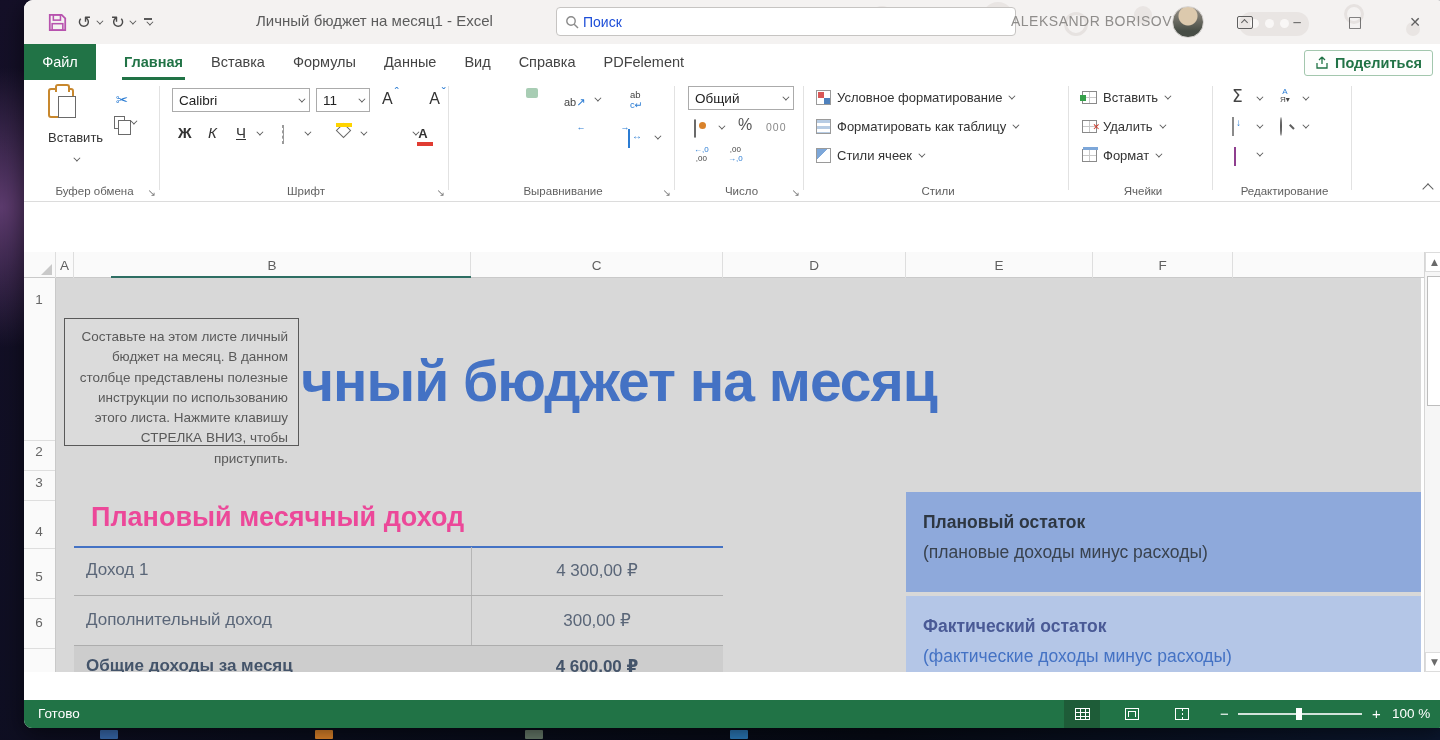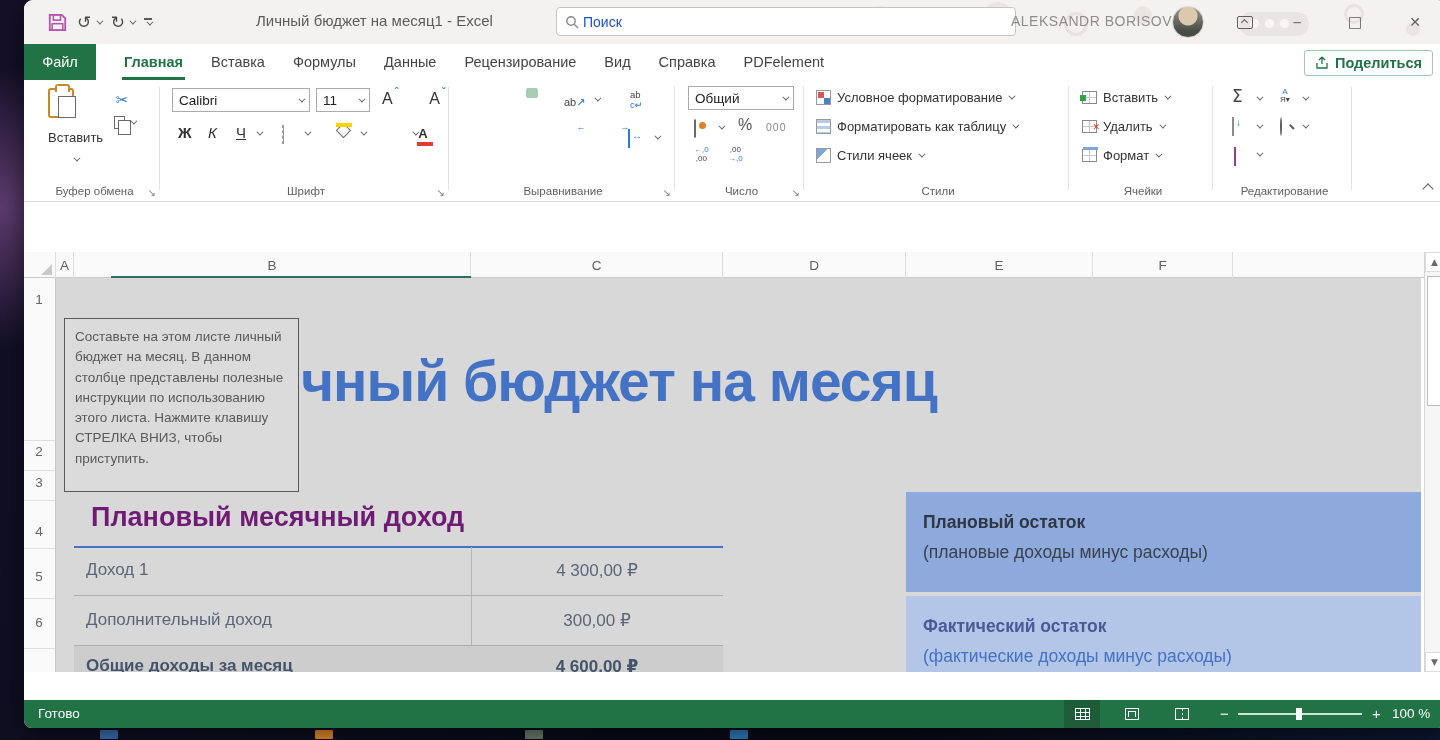--- a/index.html
+++ b/index.html
@@ -165,23 +165,23 @@
   .cornerbox::after { content:''; position:absolute; right:3px; bottom:3px; width:0; height:0;
     border-left:11px solid transparent; border-bottom:11px solid #c9c9c9; }
   .b-underline { position:absolute; left:87px; top:276px; width:360px; height:2px; background:#2e6e63; z-index:3; }
   .gridarea { position:absolute; left:0; top:278px; width:1400px; height:394px; background:#fff; overflow:hidden; }
   .gutter { position:absolute; left:0; top:0; width:32px; height:100%; background:#fafafa; border-right:1px solid #c9c9c9; }
   .rownum { position:absolute; left:0; width:30px; text-align:center; font-size:13.5px; color:#666; }
   .gline { position:absolute; left:0; width:31px; height:1px; background:#dedede; }
   .sheetbg { position:absolute; left:32px; top:0; width:1365px; height:100%; background:#d8d8d8; }
   .bigtitle { position:absolute; left:277px; top:70px; font-size:57px; font-weight:bold; color:#4472c4;
     letter-spacing:-1px; white-space:nowrap; }
-  .notebox { position:absolute; left:40px; top:40px; width:235px; height:174px; background:#dbdbdb;
-    border:1px solid #595959; padding:8px 10px; font-size:13.5px; line-height:1.5; color:#595959; }
-  .sec-head { position:absolute; left:67px; top:224px; font-size:27px; font-weight:bold; color:#701a75; white-space:nowrap; }
+  .notebox { position:absolute; left:40px; top:40px; width:235px; height:128px; background:#dbdbdb;
+    border:1px solid #595959; padding:8px 10px; font-size:13.5px; line-height:1.5; color:#595959;text-align:right; }
+  .sec-head { position:absolute; left:67px; top:224px; font-size:27px; font-weight:bold; color:#ec4899; white-space:nowrap; }
   .sec-rule { position:absolute; left:50px; top:268px; width:649px; height:2px; background:#4472c4; }
   .tr-line { position:absolute; left:50px; width:649px; height:1px; background:#adadad; }
   .t-vline { position:absolute; left:447px; top:269px; width:1px; height:125px; background:#b5b5b5; }
   .totalbg { position:absolute; left:50px; top:368px; width:649px; height:26px; background:#cdcdcd; }
   .cell-label { position:absolute; left:62px; font-size:17px; color:#5a6678; white-space:nowrap; }
   .cell-value { position:absolute; left:447px; width:252px; text-align:center; font-size:17px; color:#5a6678; }
   .total-txt { font-weight:bold; color:#44546a; }
   .panel { position:absolute; left:882px; width:515px; padding:20px 0 8px 17px; }
   .panel .p-title { font-size:17.5px; font-weight:bold; }
   .panel .p-sub { font-size:17.5px; margin-top:9px; }
@@ -306,21 +306,20 @@
         </div>
     </div>
 
     <div class="tabrow">
       <div class="filetab">Файл</div>
       <div style="width:14px;"></div>
       <div class="rtab active">Главная</div>
       <div class="rtab">Вставка</div>
       <div class="rtab">Формулы</div>
       <div class="rtab">Данные</div>
-      <div class="rtab">Рецензирование</div>
       <div class="rtab">Вид</div>
       <div class="rtab">Справка</div>
       <div class="rtab">PDFelement</div>
       <div class="sharebtn">
         <svg width="14" height="14" viewBox="0 0 14 14">
           <path d="M7 1 L10 4 M7 1 L4 4 M7 1 V8 M2 7 V12 H12 V7" stroke="#217346" stroke-width="1.3" fill="none"></path>
         </svg>
         <span>Поделиться</span>
       </div>
     </div>

